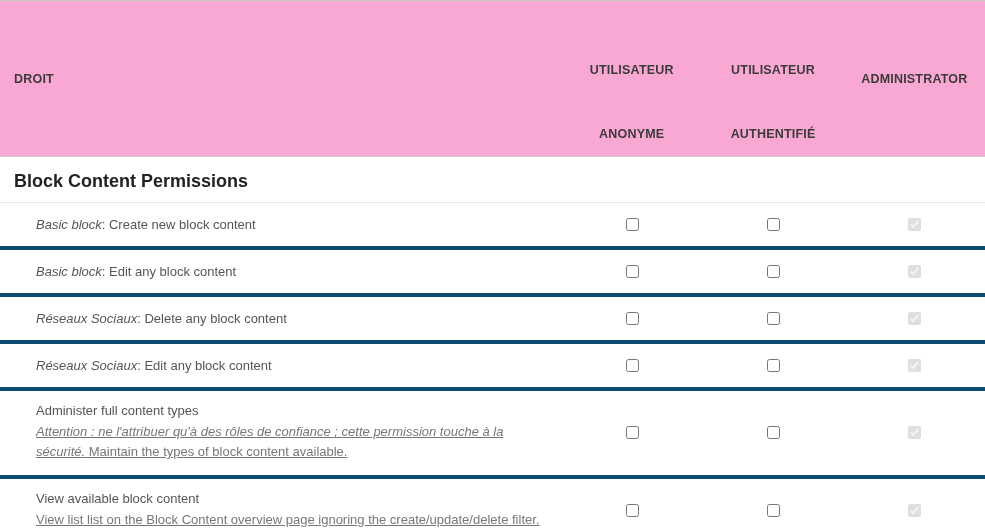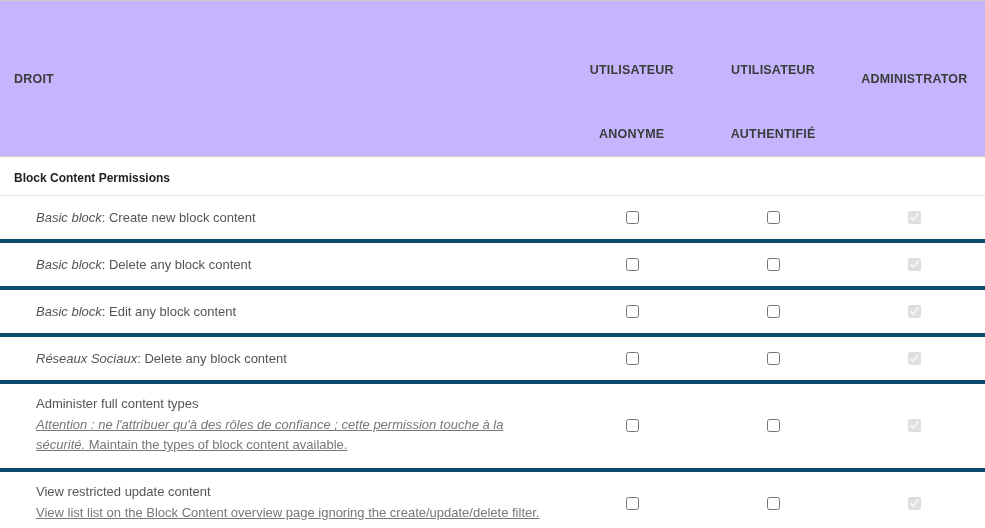--- a/index.html
+++ b/index.html
@@ -11,21 +11,21 @@
     color: #3b3b3b;
     background: #fff;
     width: 985px;
   }
   table {
     width: 100%;
     border-collapse: collapse;
     table-layout: fixed;
   }
   thead tr {
-    background: #c4b5fd;
+    background: #f9a8d4;
   }
   thead th {
     text-align: center;
     font-weight: bold;
     color: #3b3b3b;
     text-transform: uppercase;
     font-size: 12.5px;
     padding: 14px 8px;
     border-top: 1px solid #cfcac0;
     border-bottom: 1px solid #cfcac0;
@@ -43,21 +43,21 @@
     padding: 12px 8px;
     border-bottom: 4px solid #0c4a6e;
     vertical-align: middle;
     color: #444;
   }
   tr.section-row td {
     padding: 14px 14px 10px 14px;
     font-weight: bold;
     color: #222;
     border-bottom: 1px solid #e6e6e6;
-    font-size: 12px;
+    font-size: 18px;
   }
   td.perm {
     padding-left: 36px;
     padding-right: 14px;
   }
   td.perm .title {
     color: #555;
   }
   td.perm .prefix {
     font-style: italic;
@@ -116,43 +116,43 @@
       <td colspan="4">Block Content Permissions</td>
     </tr>
 
   <tr>
         <td class="perm"><span class="title"><span class="prefix">Basic block</span><span>: </span><span>Create new block content</span></span></td>
         <td class="cb"><input type="checkbox" style=""></td>
         <td class="cb"><input type="checkbox" style=""></td>
         <td class="cb"><input type="checkbox" disabled="" checked="" style=""></td>
       </tr>
       <tr>
-        <td class="perm"><span class="title"><span class="prefix">Basic block</span><span>: </span><span>Delete any block content</span></span></td>
-        <td class="cb"><input type="checkbox" style=""></td>
-        <td class="cb"><input type="checkbox" style=""></td>
-        <td class="cb"><input type="checkbox" disabled="" checked="" style=""></td>
-      </tr>
-      <tr>
         <td class="perm"><span class="title"><span class="prefix">Basic block</span><span>: </span><span>Edit any block content</span></span></td>
         <td class="cb"><input type="checkbox" style=""></td>
         <td class="cb"><input type="checkbox" style=""></td>
         <td class="cb"><input type="checkbox" disabled="" checked="" style=""></td>
       </tr>
       <tr>
         <td class="perm"><span class="title"><span class="prefix">Réseaux Sociaux</span><span>: </span><span>Delete any block content</span></span></td>
         <td class="cb"><input type="checkbox" style=""></td>
         <td class="cb"><input type="checkbox" style=""></td>
         <td class="cb"><input type="checkbox" disabled="" checked="" style=""></td>
       </tr>
       <tr>
+        <td class="perm"><span class="title"><span class="prefix">Réseaux Sociaux</span><span>: </span><span>Edit any block content</span></span></td>
+        <td class="cb"><input type="checkbox" style=""></td>
+        <td class="cb"><input type="checkbox" style=""></td>
+        <td class="cb"><input type="checkbox" disabled="" checked="" style=""></td>
+      </tr>
+      <tr>
         <td class="perm"><span class="title"><span>Administer full content types</span></span><span class="desc"><span class="warn-em">Attention : ne l'attribuer qu'à des rôles de confiance ; cette permission touche à la sécurité.</span><span> Maintain the types of block content available.</span></span></td>
         <td class="cb"><input type="checkbox" style=""></td>
         <td class="cb"><input type="checkbox" style=""></td>
         <td class="cb"><input type="checkbox" disabled="" checked="" style=""></td>
       </tr>
       <tr>
-        <td class="perm"><span class="title"><span>View restricted update content</span></span><span class="desc"><span>View list list on the Block Content overview page ignoring the create/update/delete filter.</span></span></td>
+        <td class="perm"><span class="title"><span>View available block content</span></span><span class="desc"><span>View list list on the Block Content overview page ignoring the create/update/delete filter.</span></span></td>
         <td class="cb"><input type="checkbox" style=""></td>
         <td class="cb"><input type="checkbox" style=""></td>
         <td class="cb"><input type="checkbox" disabled="" checked="" style=""></td>
       </tr>
     </tbody>
 </table>
 
 </body></html>

